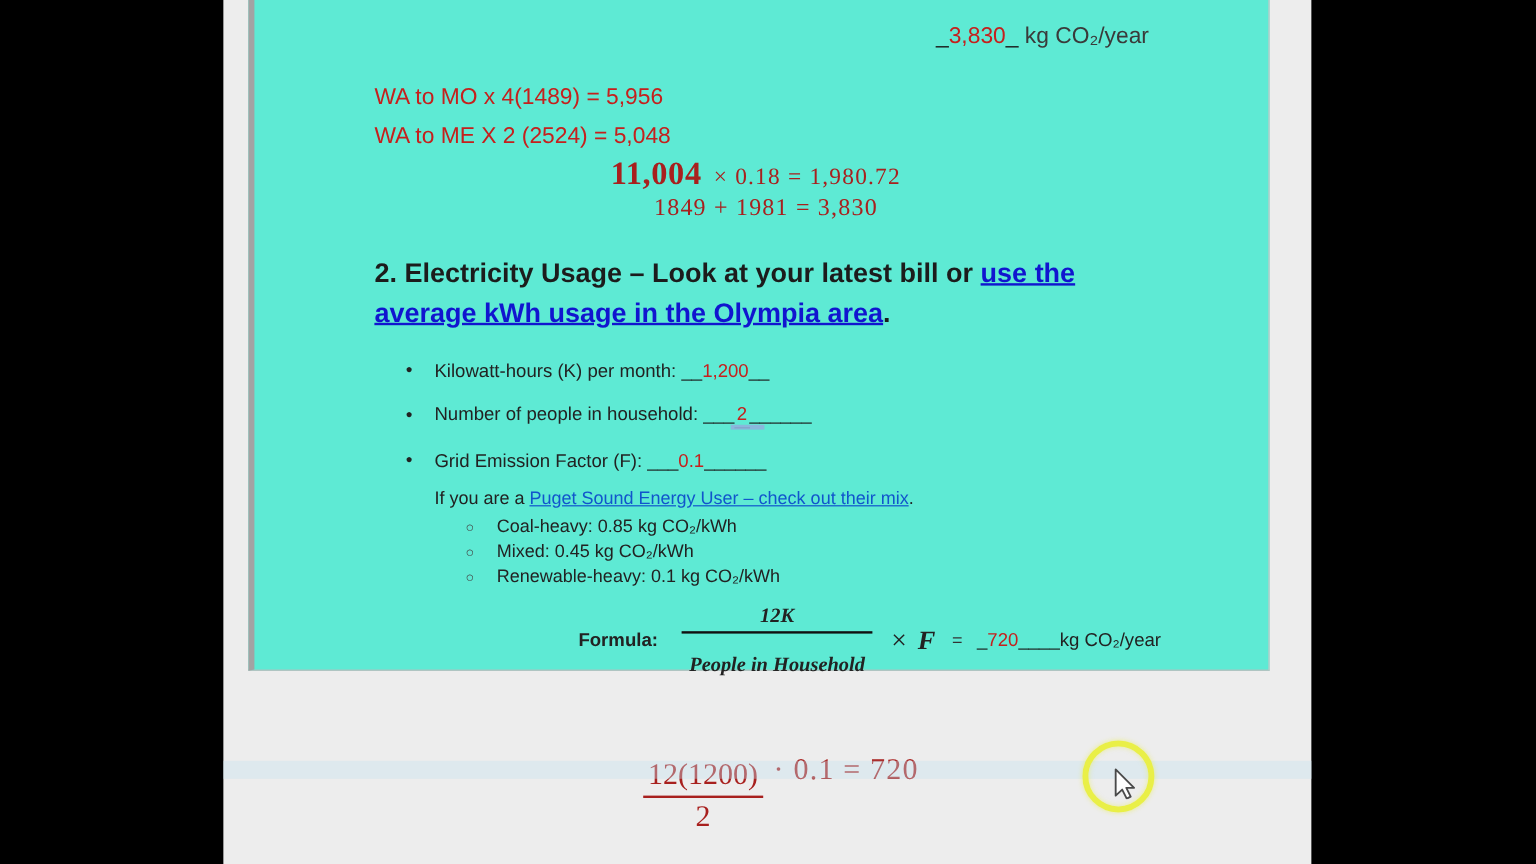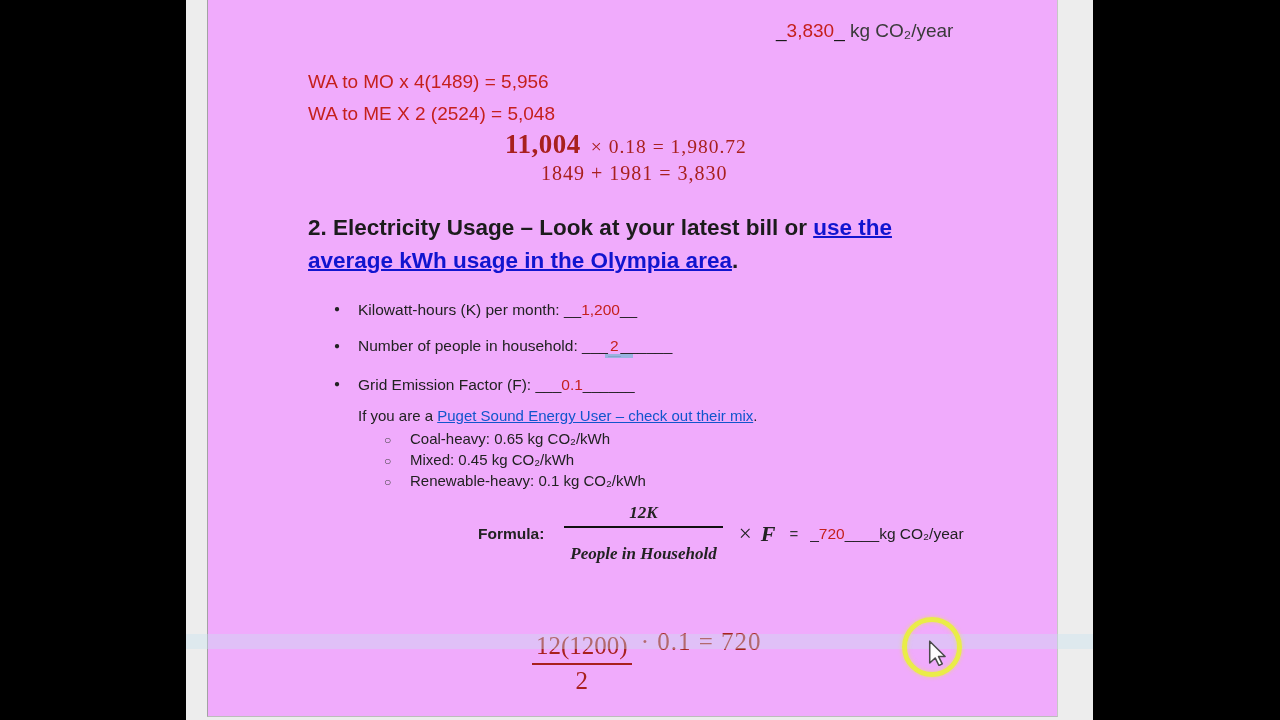--- a/index.html
+++ b/index.html
@@ -8,23 +8,23 @@
 
   .stage { position:absolute; left:0; top:0; width:1280px; height:720px; background:#000; }
 
   .letterbox { position:absolute; top:0; height:720px; background:#000; }
   .letterbox.left  { left:0; width:186px; }
   .letterbox.right { left:1093px; width:187px; }
 
   .app-canvas { position:absolute; left:186px; top:0; width:907px; height:720px; background:#ededed; }
 
   .page {
-    position:absolute; left:207px; top:0; width:851px; height:717px;
-    background:#f0abfc;
-    border-left:1px solid #a3a3a3; border-right:1px solid #c6c6c6; border-bottom:1px solid #bcbcbc;
+    position:absolute; left:207px; top:0; width:851px; height:559px;
+    background:#5eead4;
+    border-left:5px solid #a3a3a3; border-right:1px solid #c6c6c6; border-bottom:1px solid #bcbcbc;
   }
   .page-inner { position:absolute; left:0; top:0; width:100%; height:100%; z-index:3; }
 
   .abs { position:absolute; }
   .serif { font-family:"Liberation Serif","DejaVu Serif",serif; }
   .red-an { color:#c5201d; }           
   .red-eq { color:#a8201e; }           
 
   .total-line { left:568px; top:20px; font-size:19px; white-space:nowrap; color:#3a3a3a; }
 
@@ -125,21 +125,21 @@
         <span class="marker"></span>
         <span><span>Grid Emission Factor (F): </span><span class="us">___</span><span class="red-an">0.1</span><span class="us">______</span></span>
       </div>
 
       <div class="abs pse-line">
         <span>If you are a </span><span class="p-link">Puget Sound Energy User – check out their mix</span><span>.</span>
       </div>
 
       <div class="abs mix-row m1">
         <span class="marker"></span>
-        <span>Coal-heavy: 0.65 kg CO₂/kWh</span>
+        <span>Coal-heavy: 0.85 kg CO₂/kWh</span>
       </div>
       <div class="abs mix-row m2">
         <span class="marker"></span>
         <span>Mixed: 0.45 kg CO₂/kWh</span>
       </div>
       <div class="abs mix-row m3">
         <span class="marker"></span>
         <span>Renewable-heavy: 0.1 kg CO₂/kWh</span>
       </div>
 

